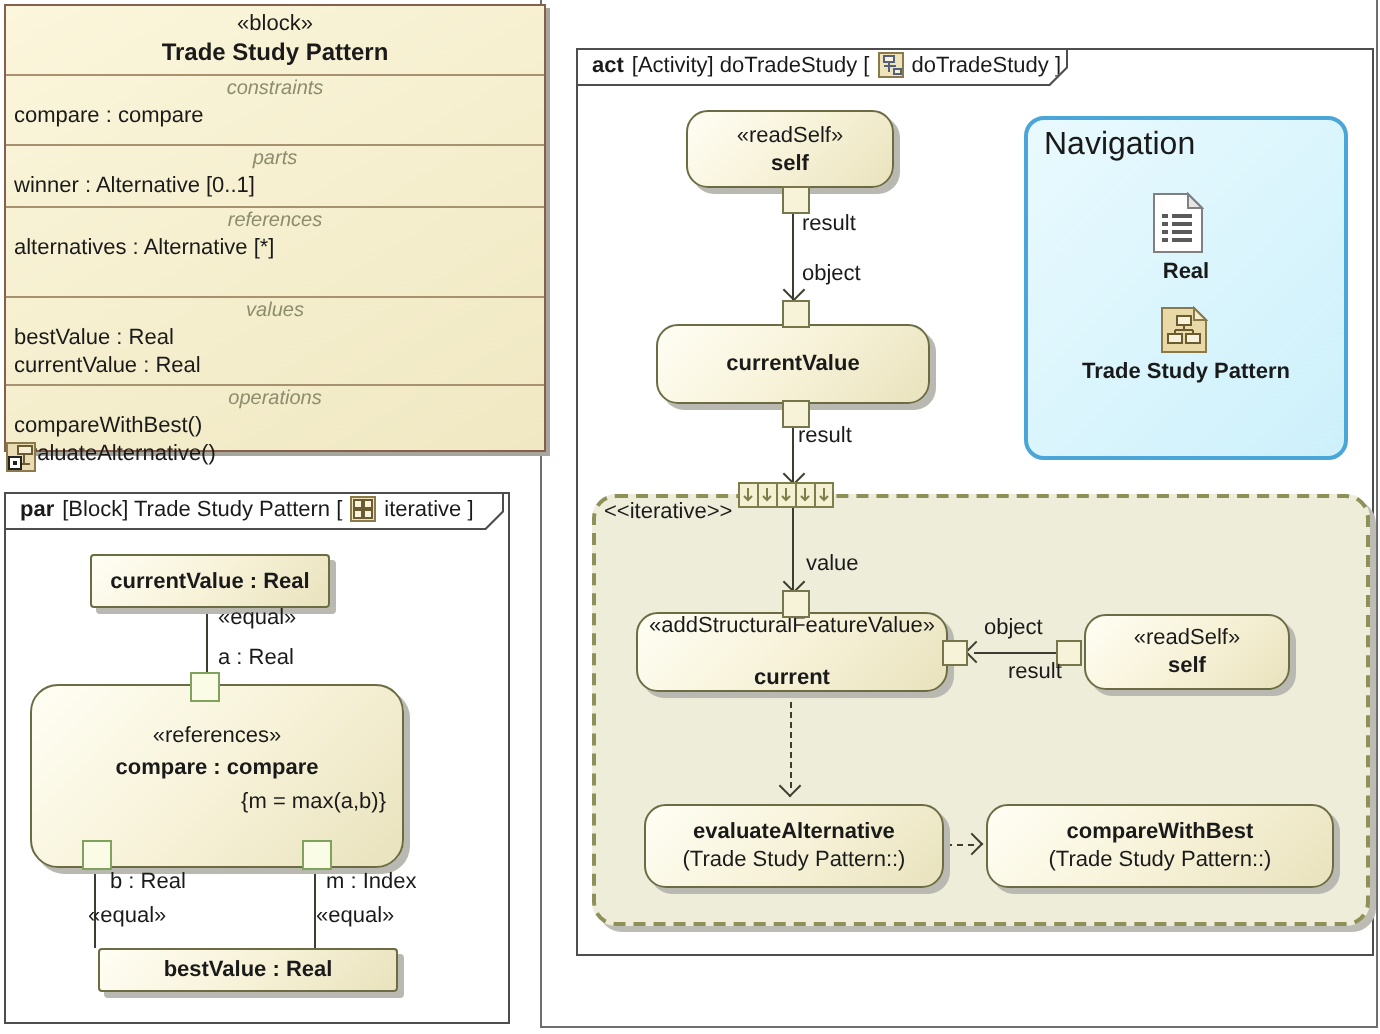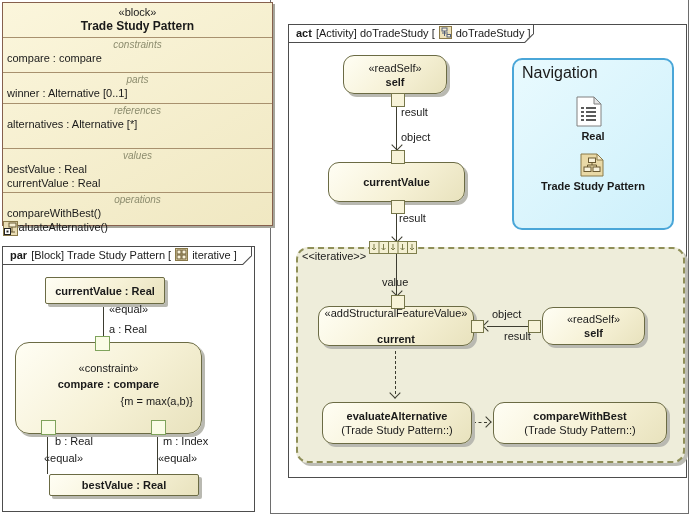--- a/index.html
+++ b/index.html
@@ -116,21 +116,21 @@
   </div>
 
   <div class="node" style="left:45px;top:277px;width:118px;height:25px;border-radius:2px;">
     <span class="nm">currentValue : Real</span>
   </div>
   <div class="lineV" style="left:103px;top:302px;height:40px;"></div>
   <div class="lbl" style="left:109px;top:303px;">«equal»</div>
   <div class="lbl" style="left:109px;top:323px;">a : Real</div>
 
   <div class="node" style="left:15px;top:342px;width:185px;height:90px;border-radius:14px;display:block;">
-    <div class="lbl" style="left:0;top:18px;width:100%;text-align:center;position:absolute;">«constraint»</div>
+    <div class="lbl" style="left:0;top:18px;width:100%;text-align:center;position:absolute;">«references»</div>
     <div class="lbl nm" style="left:0;top:34px;width:100%;text-align:center;position:absolute;font-weight:bold;">compare : compare</div>
     <div class="lbl" style="right:8px;top:51px;position:absolute;">{m = max(a,b)}</div>
   </div>
   <div class="port" style="left:95px;top:336px;width:13px;height:13px;"></div>
   <div class="port" style="left:41px;top:420px;width:13px;height:13px;"></div>
   <div class="port" style="left:151px;top:420px;width:13px;height:13px;"></div>
 
   <div class="lineV" style="left:47px;top:433px;height:41px;"></div>
   <div class="lineV" style="left:157px;top:433px;height:41px;"></div>
   <div class="lbl" style="left:55px;top:435px;">b : Real</div>
@@ -194,21 +194,21 @@
           <path d="M14.5 3 v6 M12.5 7 l2 2 2-2"></path>
         <path d="M24 3 v6 M22 7 l2 2 2-2"></path>
           <path d="M33.5 3 v6 M31.5 7 l2 2 2-2"></path>
         <path d="M43 3 v6 M41 7 l2 2 2-2"></path>
       </g>
     </svg>
   </div>
 
   <div class="lineV" style="left:396px;top:254px;height:41px;"></div>
   <div class="chev d" style="left:393px;top:287px;"></div>
-  <div class="lbl" style="left:382px;top:276px;">value</div>
+  <div class="lbl" style="left:403px;top:276px;">value</div>
   <div class="sq" style="left:391px;top:295px;width:12px;height:12px;"></div>
 
   <div class="node" style="left:318px;top:306px;width:154px;height:38px;gap:12px;">
     <span>«addStructuralFeatureValue»</span>
     <span class="nm">current</span>
   </div>
   <div class="sq" style="left:471px;top:320px;width:11px;height:11px;"></div>
 
   <div class="node" style="left:542px;top:307px;width:101px;height:36px;">
     <span>«readSelf»</span>

